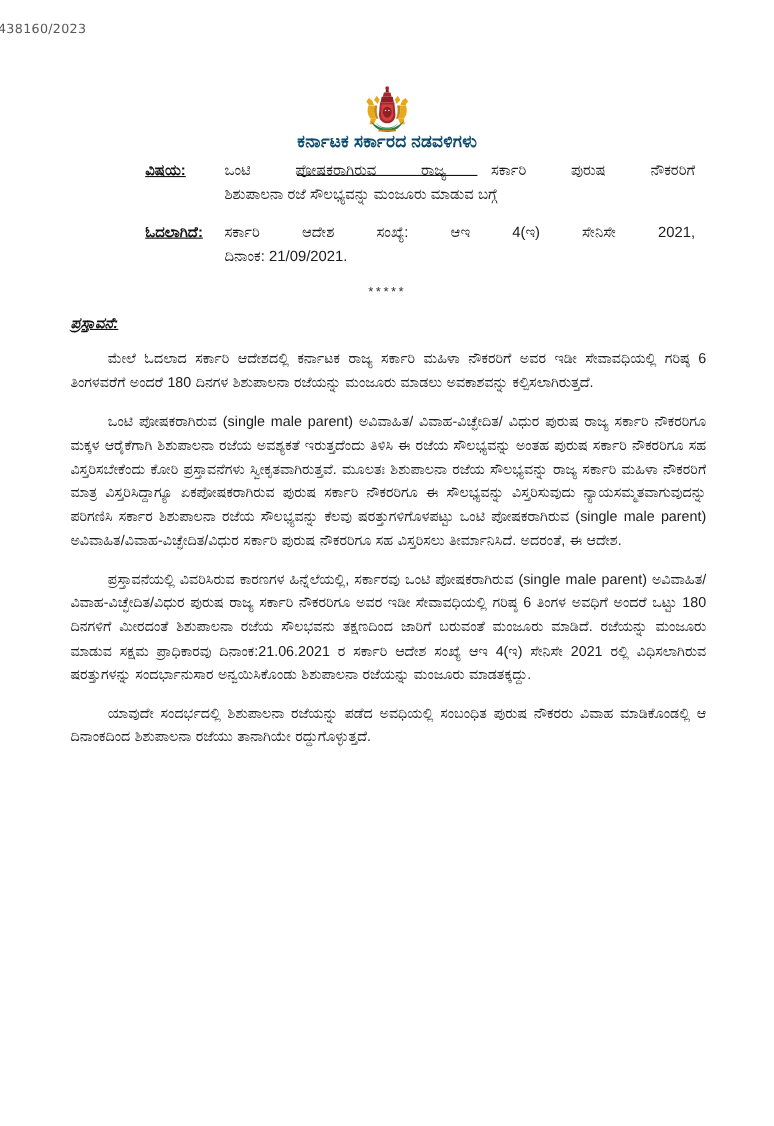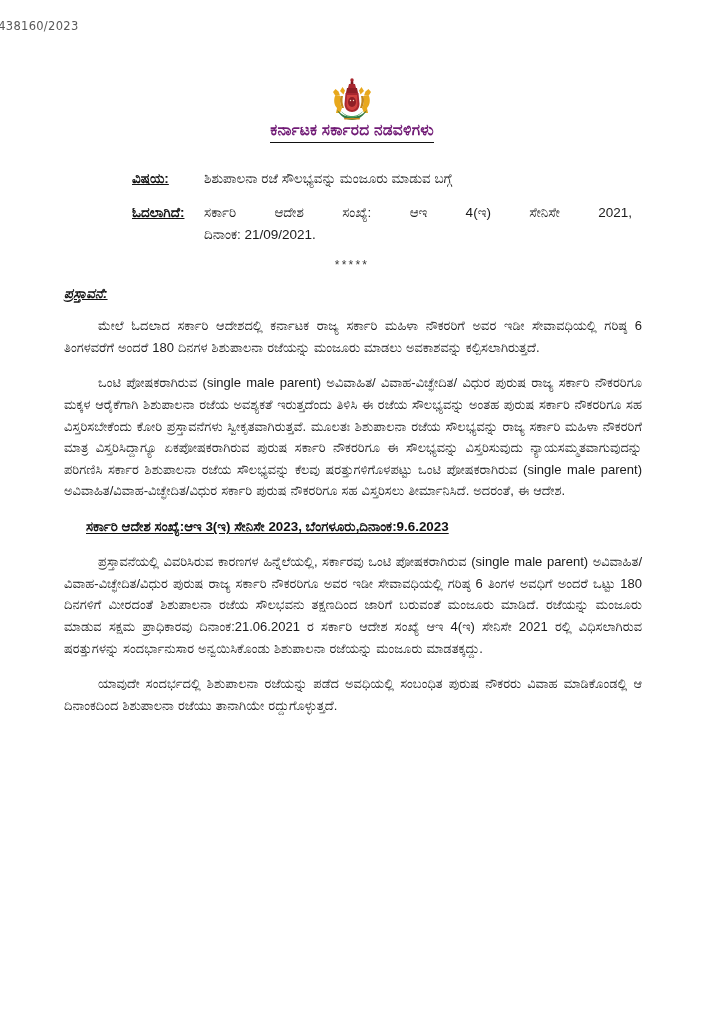--- a/index.html
+++ b/index.html
@@ -54,31 +54,31 @@
     position: absolute;
     top: 120px;
     left: 0;
     right: 0;
     text-align: center;
   }
   .masthead-title {
     display: inline-block;
     font-size: 15.5px;
     font-weight: bold;
-    color: #701a75;
+    color: #0c4a6e;
     border-bottom: 1.4px solid #111111;
-    padding-bottom: 1px;
+    padding-bottom: 18px;
     line-height: 1.35;
     letter-spacing: 0.2px;
   }
 
   
   .fields {
     position: absolute;
-    top: 168px;
+    top: 144px;
     left: 132px;
     width: 500px;
   }
   .field-row {
     display: flex;
     align-items: flex-start;
     margin-bottom: 12px;
   }
   .field-label {
     flex: 0 0 auto;
@@ -223,20 +223,21 @@
     <div class="masthead-title">ಕರ್ನಾಟಕ ಸರ್ಕಾರದ ನಡವಳಿಗಳು</div>
   </div>
 
   <div class="fields">
 
     <div class="field-row">
       <div class="field-label">
         <u>ವಿಷಯ:</u>
       </div>
       <div class="field-value two-line">
+        <span class="line-1">ಒಂಟಿ ಪೋಷಕರಾಗಿರುವ ರಾಜ್ಯ ಸರ್ಕಾರಿ ಪುರುಷ ನೌಕರರಿಗೆ</span>
         <span class="line-2">ಶಿಶುಪಾಲನಾ ರಜೆ ಸೌಲಭ್ಯವನ್ನು ಮಂಜೂರು ಮಾಡುವ ಬಗ್ಗೆ</span>
       </div>
     </div>
 
     <div class="field-row">
       <div class="field-label">
         <u>ಓದಲಾಗಿದೆ:</u>
       </div>
       <div class="field-value two-line">
         <span class="line-1">ಸರ್ಕಾರಿ ಆದೇಶ ಸಂಖ್ಯೆ: ಆಇ 4(ಇ) ಸೇನಿಸೇ 2021,</span>
@@ -249,23 +250,20 @@
   <div class="asterisks">*****</div>
 
   <div class="body-block">
 
     <div class="section-label">ಪ್ರಸ್ತಾವನೆ:</div>
 
     <p class="para">ಮೇಲೆ ಓದಲಾದ ಸರ್ಕಾರಿ ಆದೇಶದಲ್ಲಿ ಕರ್ನಾಟಕ ರಾಜ್ಯ ಸರ್ಕಾರಿ ಮಹಿಳಾ ನೌಕರರಿಗೆ ಅವರ ಇಡೀ ಸೇವಾವಧಿಯಲ್ಲಿ ಗರಿಷ್ಠ 6 ತಿಂಗಳವರೆಗೆ ಅಂದರೆ 180 ದಿನಗಳ ಶಿಶುಪಾಲನಾ ರಜೆಯನ್ನು ಮಂಜೂರು ಮಾಡಲು ಅವಕಾಶವನ್ನು ಕಲ್ಪಿಸಲಾಗಿರುತ್ತದೆ.</p>
 
     <p class="para">ಒಂಟಿ ಪೋಷಕರಾಗಿರುವ (single male parent) ಅವಿವಾಹಿತ/ ವಿವಾಹ-ವಿಚ್ಛೇದಿತ/ ವಿಧುರ ಪುರುಷ ರಾಜ್ಯ ಸರ್ಕಾರಿ ನೌಕರರಿಗೂ ಮಕ್ಕಳ ಆರೈಕೆಗಾಗಿ ಶಿಶುಪಾಲನಾ ರಜೆಯ ಅವಶ್ಯಕತೆ ಇರುತ್ತದೆಂದು ತಿಳಿಸಿ ಈ ರಜೆಯ ಸೌಲಭ್ಯವನ್ನು ಅಂತಹ ಪುರುಷ ಸರ್ಕಾರಿ ನೌಕರರಿಗೂ ಸಹ ವಿಸ್ತರಿಸಬೇಕೆಂದು ಕೋರಿ ಪ್ರಸ್ತಾವನೆಗಳು ಸ್ವೀಕೃತವಾಗಿರುತ್ತವೆ. ಮೂಲತಃ ಶಿಶುಪಾಲನಾ ರಜೆಯ ಸೌಲಭ್ಯವನ್ನು ರಾಜ್ಯ ಸರ್ಕಾರಿ ಮಹಿಳಾ ನೌಕರರಿಗೆ ಮಾತ್ರ ವಿಸ್ತರಿಸಿದ್ದಾಗ್ಯೂ ಏಕಪೋಷಕರಾಗಿರುವ ಪುರುಷ ಸರ್ಕಾರಿ ನೌಕರರಿಗೂ ಈ ಸೌಲಭ್ಯವನ್ನು ವಿಸ್ತರಿಸುವುದು ನ್ಯಾಯಸಮ್ಮತವಾಗುವುದನ್ನು ಪರಿಗಣಿಸಿ ಸರ್ಕಾರ ಶಿಶುಪಾಲನಾ ರಜೆಯ ಸೌಲಭ್ಯವನ್ನು ಕೆಲವು ಷರತ್ತುಗಳಿಗೊಳಪಟ್ಟು ಒಂಟಿ ಪೋಷಕರಾಗಿರುವ (single male parent) ಅವಿವಾಹಿತ/ವಿವಾಹ-ವಿಚ್ಛೇದಿತ/ವಿಧುರ ಸರ್ಕಾರಿ ಪುರುಷ ನೌಕರರಿಗೂ ಸಹ ವಿಸ್ತರಿಸಲು ತೀರ್ಮಾನಿಸಿದೆ. ಅದರಂತೆ, ಈ ಆದೇಶ.</p>
 
-    <div class="order-heading">
-      <span class="u">ಸರ್ಕಾರಿ ಆದೇಶ ಸಂಖ್ಯೆ:ಆಇ 3(ಇ) ಸೇನಿಸೇ 2023, ಬೆಂಗಳೂರು,ದಿನಾಂಕ:9.6.2023</span>
-    </div>
 
     <p class="para">ಪ್ರಸ್ತಾವನೆಯಲ್ಲಿ ವಿವರಿಸಿರುವ ಕಾರಣಗಳ ಹಿನ್ನೆಲೆಯಲ್ಲಿ, ಸರ್ಕಾರವು ಒಂಟಿ ಪೋಷಕರಾಗಿರುವ (single male parent) ಅವಿವಾಹಿತ/ವಿವಾಹ-ವಿಚ್ಛೇದಿತ/ವಿಧುರ ಪುರುಷ ರಾಜ್ಯ ಸರ್ಕಾರಿ ನೌಕರರಿಗೂ ಅವರ ಇಡೀ ಸೇವಾವಧಿಯಲ್ಲಿ ಗರಿಷ್ಠ 6 ತಿಂಗಳ ಅವಧಿಗೆ ಅಂದರೆ ಒಟ್ಟು 180 ದಿನಗಳಿಗೆ ಮೀರದಂತೆ ಶಿಶುಪಾಲನಾ ರಜೆಯ ಸೌಲಭವನು ತಕ್ಷಣದಿಂದ ಜಾರಿಗೆ ಬರುವಂತೆ ಮಂಜೂರು ಮಾಡಿದೆ. ರಜೆಯನ್ನು ಮಂಜೂರು ಮಾಡುವ ಸಕ್ಷಮ ಪ್ರಾಧಿಕಾರವು ದಿನಾಂಕ:21.06.2021 ರ ಸರ್ಕಾರಿ ಆದೇಶ ಸಂಖ್ಯೆ ಆಇ 4(ಇ) ಸೇನಿಸೇ 2021 ರಲ್ಲಿ ವಿಧಿಸಲಾಗಿರುವ ಷರತ್ತುಗಳನ್ನು ಸಂದರ್ಭಾನುಸಾರ ಅನ್ವಯಿಸಿಕೊಂಡು ಶಿಶುಪಾಲನಾ ರಜೆಯನ್ನು ಮಂಜೂರು ಮಾಡತಕ್ಕದ್ದು.</p>
 
     <p class="para">ಯಾವುದೇ ಸಂದರ್ಭದಲ್ಲಿ ಶಿಶುಪಾಲನಾ ರಜೆಯನ್ನು ಪಡೆದ ಅವಧಿಯಲ್ಲಿ ಸಂಬಂಧಿತ ಪುರುಷ ನೌಕರರು ವಿವಾಹ ಮಾಡಿಕೊಂಡಲ್ಲಿ ಆ ದಿನಾಂಕದಿಂದ ಶಿಶುಪಾಲನಾ ರಜೆಯು ತಾನಾಗಿಯೇ ರದ್ದುಗೊಳ್ಳುತ್ತದೆ.</p>
 
   </div>
 
 </div>
 
 </body></html>

